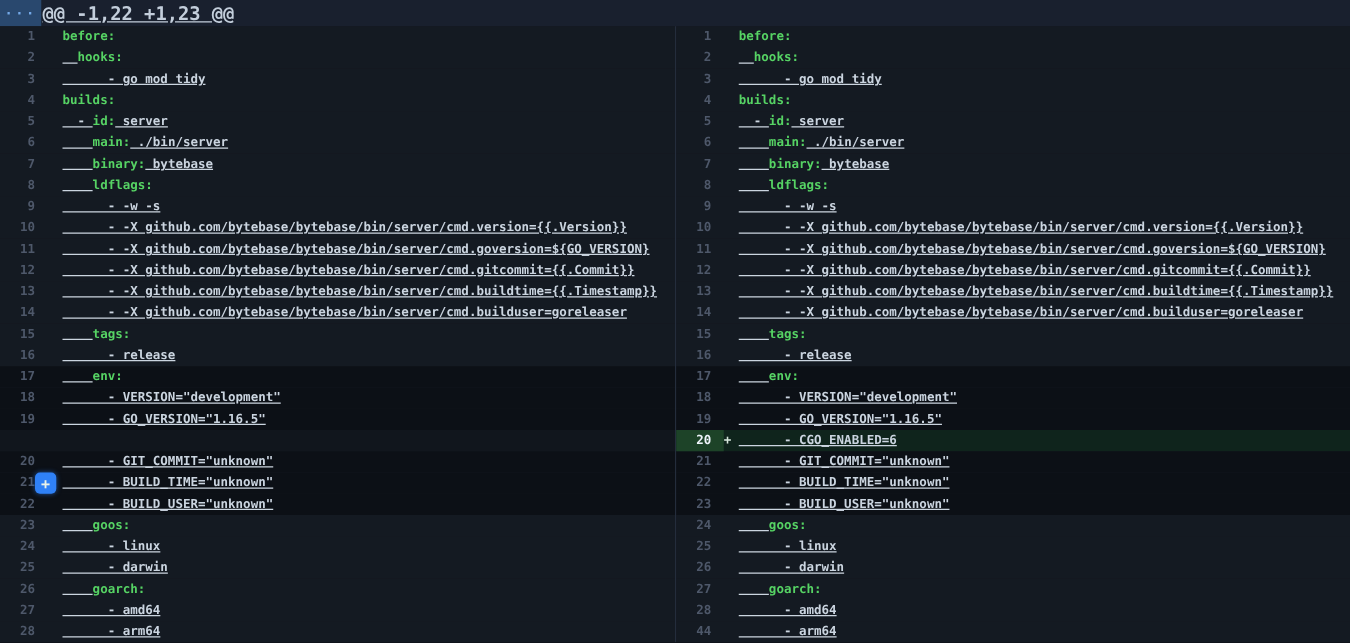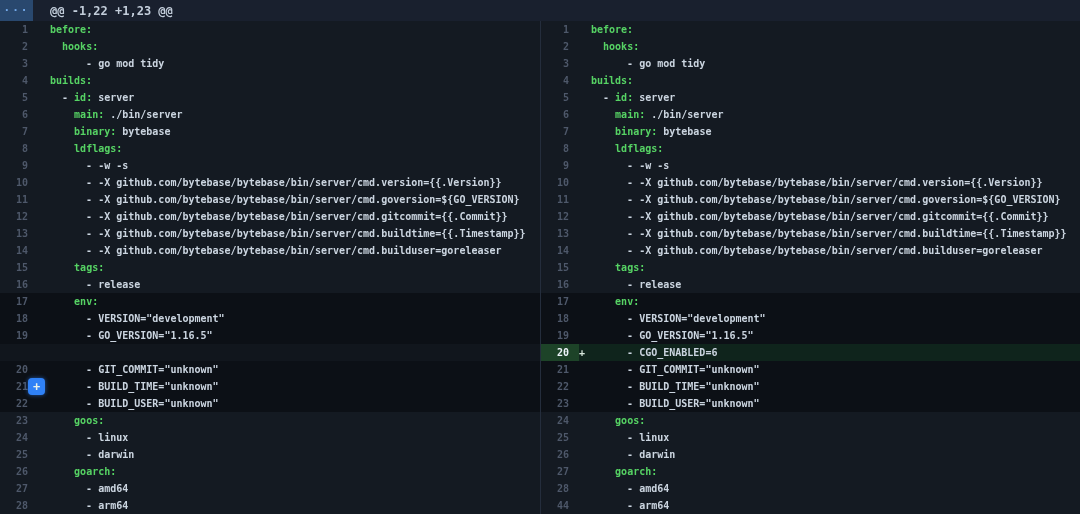--- a/index.html
+++ b/index.html
@@ -22,25 +22,26 @@
     border:none;padding:0;margin:0;
     background:#29486e;
     color:#74a9e8;
     font-family:"DejaVu Sans Mono",monospace;
     font-size:11px;font-weight:bold;
     letter-spacing:2px;
     cursor:pointer;
     line-height:19px;
   }
   .hunk-label{
-    margin-left:17px;
+    margin-left:1px;
     color:#c3cedb;
-    font-size:12px;
+    font-size:15px;
     font-weight:600;
     white-space:pre;
+    text-decoration:underline;
   }
   
   .panes{display:flex;width:1080px;}
   .pane{width:540px;box-sizing:border-box;}
   .pane.right{border-left:1px solid #242d3c;}
   .row{
     display:flex;
     height:17px;line-height:17px;
     font-size:10px;
     white-space:pre;
@@ -54,21 +55,21 @@
     font-weight:600;
     cursor:pointer;
   }
   .row .marker{
     flex:0 0 12px;
     color:#c9d1d9;
     font-weight:600;
   }
   .row .code{font-weight:600;}
   .seg-k{color:#56d364;}
-  .seg-p{color:#cbd5e0;}
+  .seg-p{color:#cbd5e0;text-decoration:underline;}
   
   .row.base{background:#141a22;}
   .row.dim{background:#0c1016;}
   .row.spacer{background:#11161d;}
   .row.added{background:#0f241c;}
   .row.added .num{background:#1d4328;color:#eef4fa;}
   .row.added .marker{color:#d7e7dc;}
   
   .add-comment{
     position:absolute;

